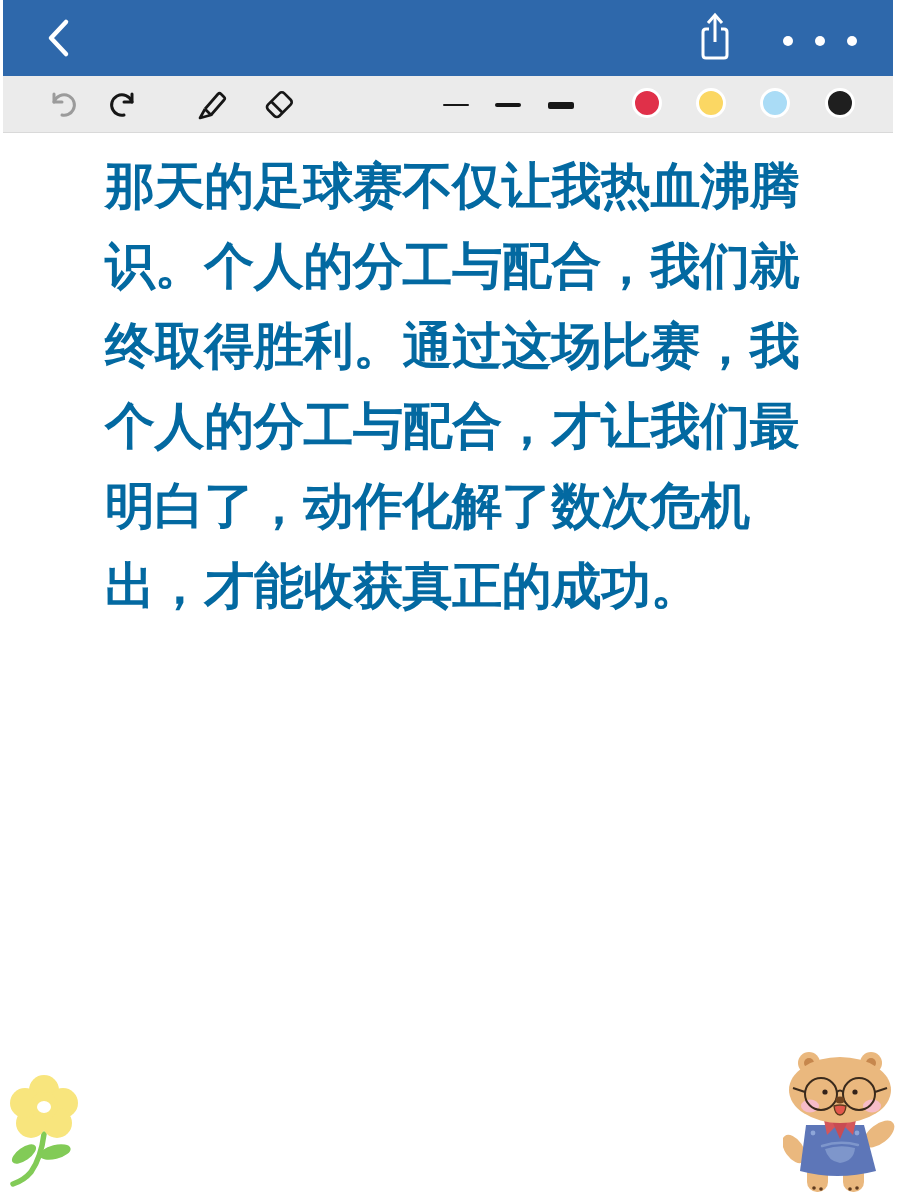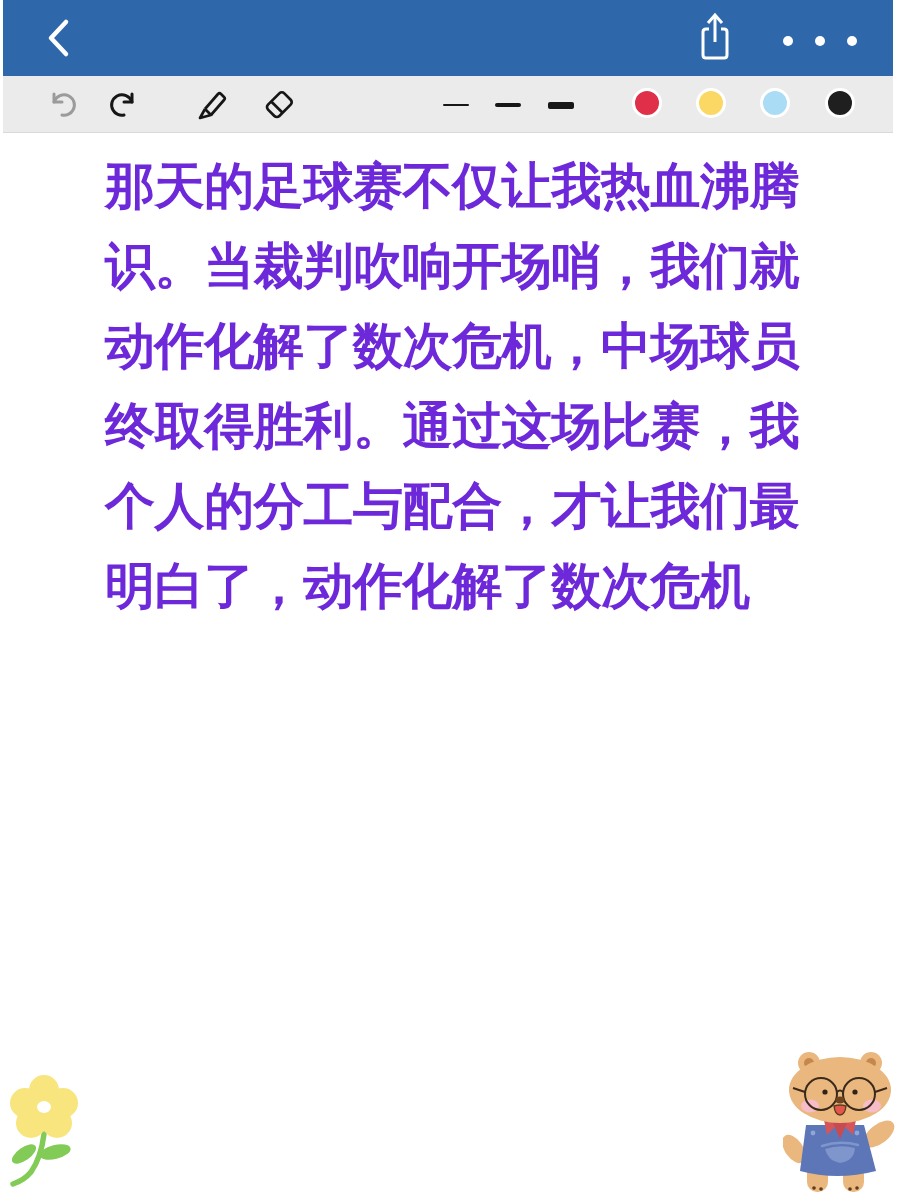--- a/index.html
+++ b/index.html
@@ -31,21 +31,21 @@
   .w-thick .wline { height:7px; }
   .swatch { position:absolute; top:12px; width:30px; height:30px; border-radius:50%;
             border:3px solid #ffffff; cursor:pointer; padding:0; }
   .sw-red   { left:629px; } .sw-yellow { left:693px; }
   .sw-blue  { left:757px; } .sw-black  { left:822px; }
 
   
   .canvas { position:absolute; left:0; top:134px; width:900px; height:1066px; background:#fff; }
   .note-text { position:absolute; left:105px; top:12px; width:712px; }
   .tline { height:80px; line-height:80px; font-size:50px; font-weight:700;
-           color:#6d28d9; white-space:nowrap; letter-spacing:-0.4px; }
+           color:#0369a1; white-space:nowrap; letter-spacing:-0.4px; }
 
   .sticker { position:absolute; }
   .flower  { left:4px;   top:938px;  width:80px;  height:122px; }
   .bear    { left:783px; top:916px;  width:114px; height:148px; }
 </style>
 </head>
 <body>
 
 <div class="page">
 
@@ -111,25 +111,25 @@
 
     <button class="swatch sw-red" style="background-color: rgb(224, 48, 73);"></button>
     <button class="swatch sw-yellow" style="background-color: rgb(251, 215, 99);"></button>
     <button class="swatch sw-blue" style="background-color: rgb(170, 220, 246);"></button>
     <button class="swatch sw-black" style="background-color: rgb(31, 31, 31);"></button>
   </div>
 
   <main class="canvas">
     <div class="note-text">
       <div class="tline">那天的足球赛不仅让我热血沸腾</div>
-      <div class="tline">识。当裁判吹响开场哨，我们就</div>
-      <div class="tline">动作化解了数次危机，中场球员</div>
+      <div class="tline">识。个人的分工与配合，我们就</div>
       <div class="tline">终取得胜利。通过这场比赛，我</div>
       <div class="tline">个人的分工与配合，才让我们最</div>
       <div class="tline">明白了，动作化解了数次危机</div>
+      <div class="tline">出，才能收获真正的成功。</div>
     </div>
 
     <svg class="sticker flower" viewBox="0 0 80 122">
       <g>
         <path d="M40,62 C38,78 34,90 27,100 C22,106 15,110 9,112" fill="none" stroke="#82cb57" stroke-width="5.5" stroke-linecap="round"></path>
         <ellipse cx="20" cy="82" rx="14" ry="6.5" fill="#82cb57" transform="rotate(-35 20 82)"></ellipse>
         <ellipse cx="51" cy="80" rx="16" ry="7" fill="#82cb57" transform="rotate(-14 51 80)"></ellipse>
         <circle cx="40" cy="18" r="15" fill="#f8e57d"></circle>
         <circle cx="59" cy="31" r="15" fill="#f8e57d"></circle>
         <circle cx="53" cy="51" r="15" fill="#f8e57d"></circle>

